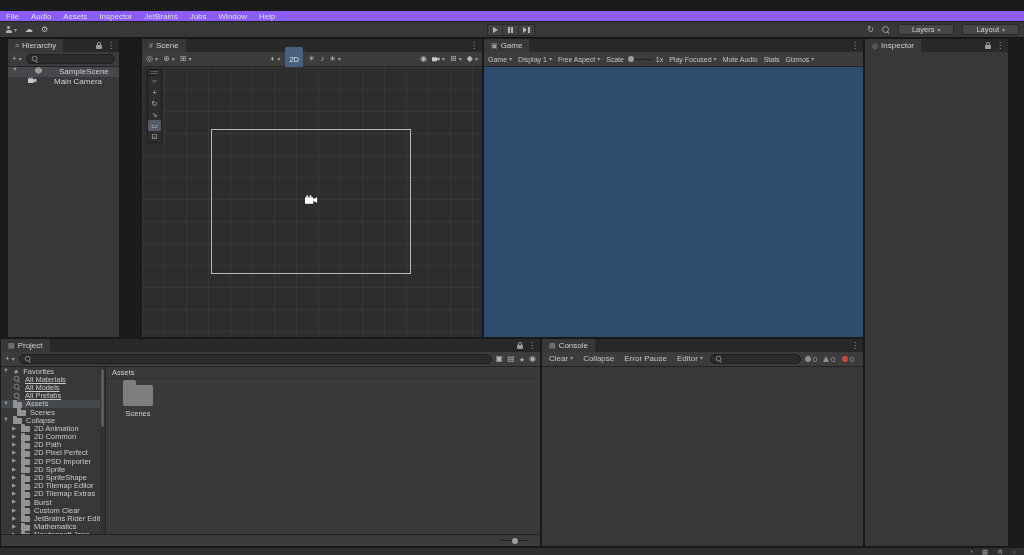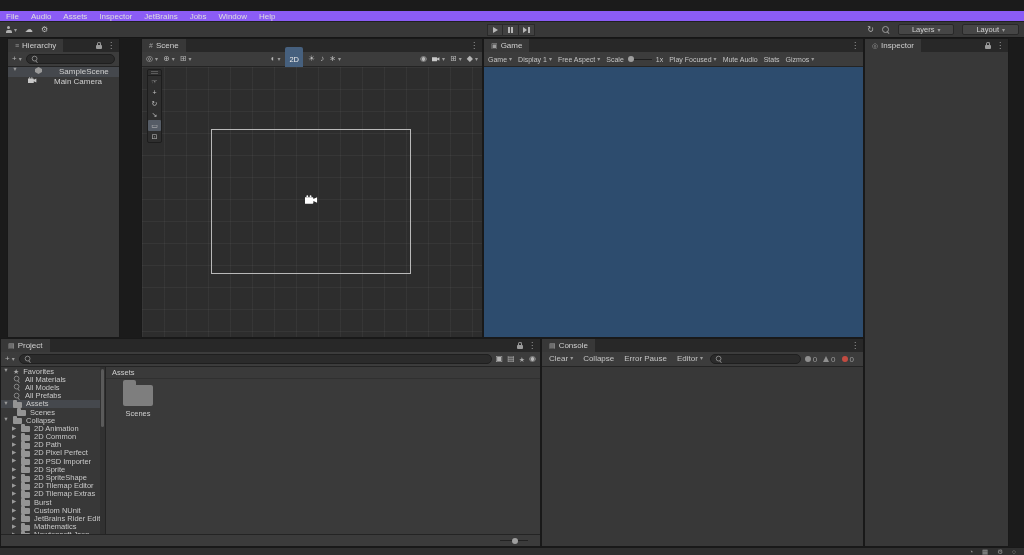--- a/index.html
+++ b/index.html
@@ -101,21 +101,21 @@
   .asset-tile{position:absolute;left:12px;top:18px;width:40px;display:flex;flex-direction:column;align-items:center;gap:3px;}
   .tile-label{font-size:7.5px;color:#cfcfcf;}
   .project-footer{position:absolute;left:0;bottom:0;right:0;height:12px;background:#3b3b3b;border-top:1px solid #242424;display:flex;align-items:center;}
   .zoom-slider{margin-left:auto;margin-right:12px;width:28px;height:1px;background:#222;position:relative;}
   .zoom-knob{position:absolute;left:12px;top:-2.5px;width:6px;height:6px;border-radius:50%;background:#9e9e9e;}
   .folder{width:9px;height:6px;background:#949494;border-radius:0 1px 1px 1px;position:relative;display:inline-block;flex:0 0 auto;margin-top:2px;}
   .folder::before{content:"";position:absolute;left:0;top:-2px;width:4px;height:2px;background:#949494;border-radius:1px 1px 0 0;}
   .folder-lg{width:30px;height:21px;background:#7e7e7e;border-radius:0 2px 2px 2px;position:relative;}
   .folder-lg::before{content:"";position:absolute;left:0;top:-5px;width:13px;height:5px;background:#7e7e7e;border-radius:2px 2px 0 0;}
   .star{color:#a8a8a8;font-size:7px;line-height:1;}
-  .indent1{padding-left:12px;}
+  .indent1{padding-left:12px;text-decoration:underline;}
   .indent2{padding-left:10px;}
 
   
   #console{left:541px;top:338px;width:323px;height:209px;}
   .con-btn{color:#c4c4c4;padding:0 3px;display:flex;align-items:flex-start;gap:2px;white-space:nowrap;line-height:1;}
   .con-search{flex:0 1 120px;}
   .con-counts{margin-left:auto;display:flex;align-items:center;gap:6px;padding-right:5px;}
   .count{display:flex;align-items:center;gap:2px;color:#9a9a9a;}
   .ci-info{width:6px;height:6px;border-radius:50%;background:#8f8f8f;}
   .ci-warn{width:0;height:0;border-left:3.5px solid transparent;border-right:3.5px solid transparent;border-bottom:6px solid #8f8f8f;}
@@ -497,21 +497,21 @@
             <span>2D Tilemap Extras</span>
           </div>
         <div class="p-row indent2">
             <span class="tree-arrow">▶</span>
             <span class="folder"></span>
             <span>Burst</span>
           </div>
         <div class="p-row indent2">
             <span class="tree-arrow">▶</span>
             <span class="folder"></span>
-            <span>Custom NUnit</span>
+            <span>Custom Clear</span>
           </div>
         <div class="p-row indent2">
             <span class="tree-arrow">▶</span>
             <span class="folder"></span>
             <span>JetBrains Rider Editor</span>
           </div>
         <div class="p-row indent2">
             <span class="tree-arrow">▶</span>
             <span class="folder"></span>
             <span>Mathematics</span>

